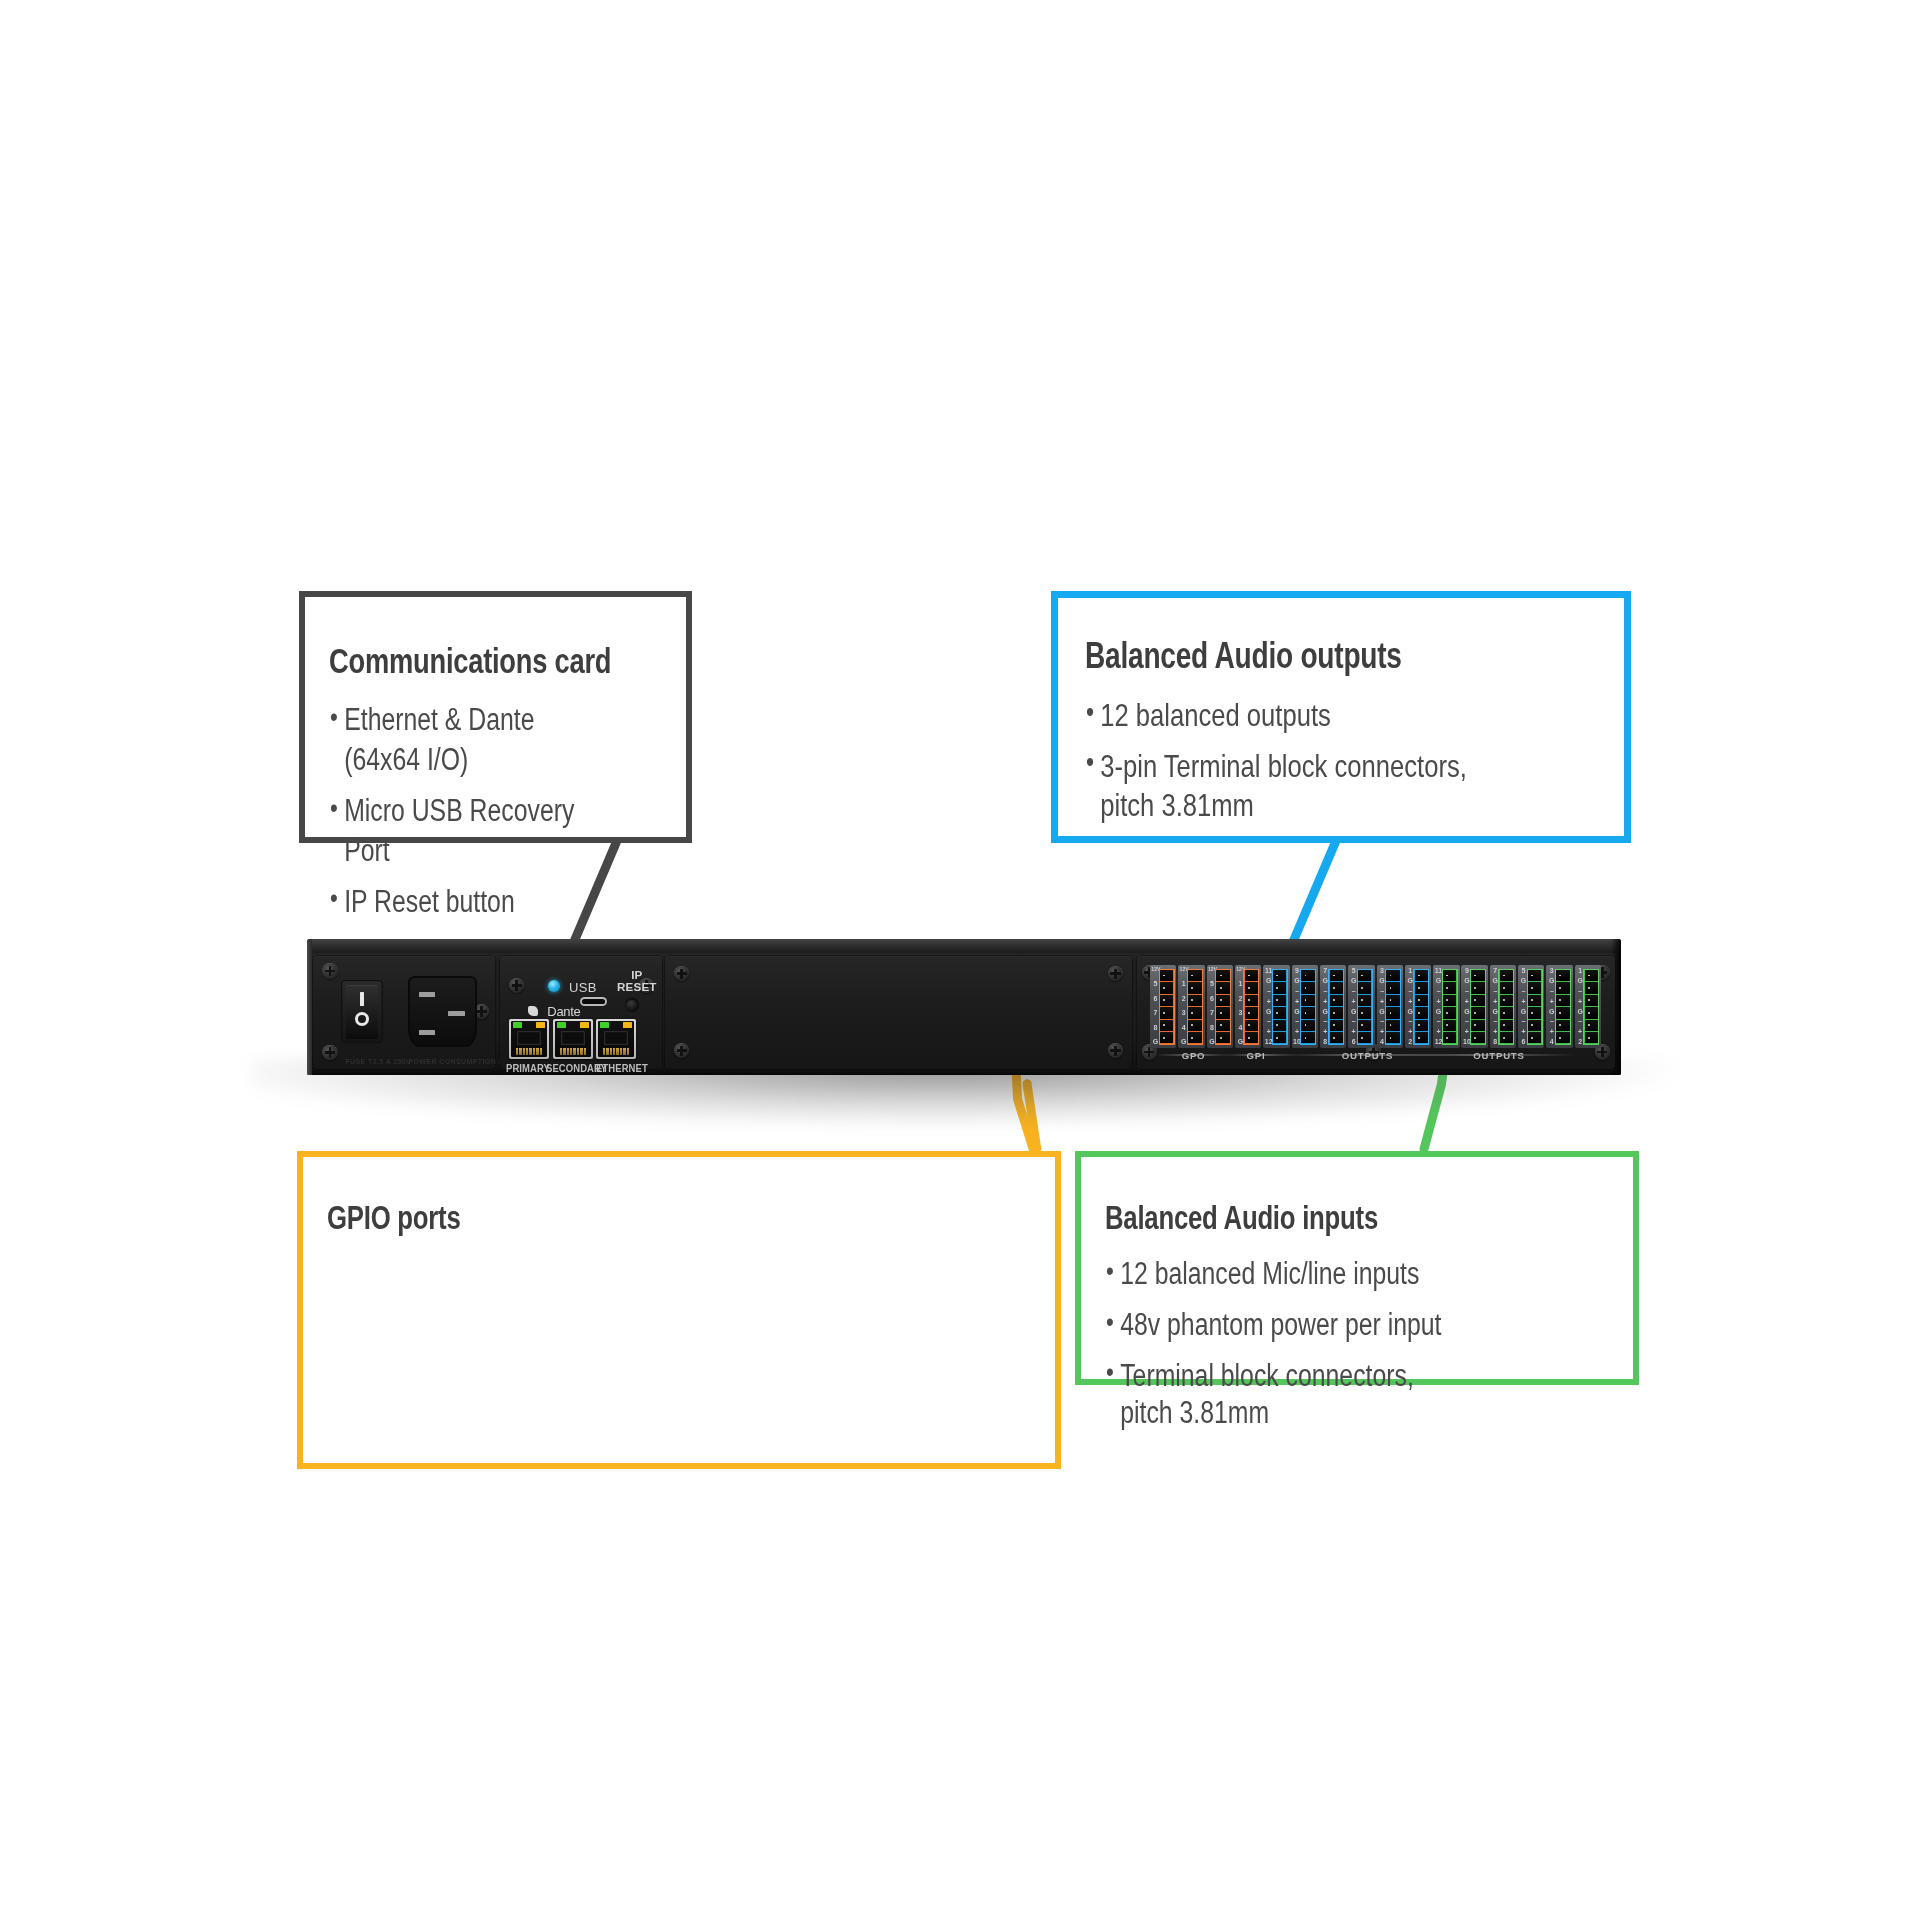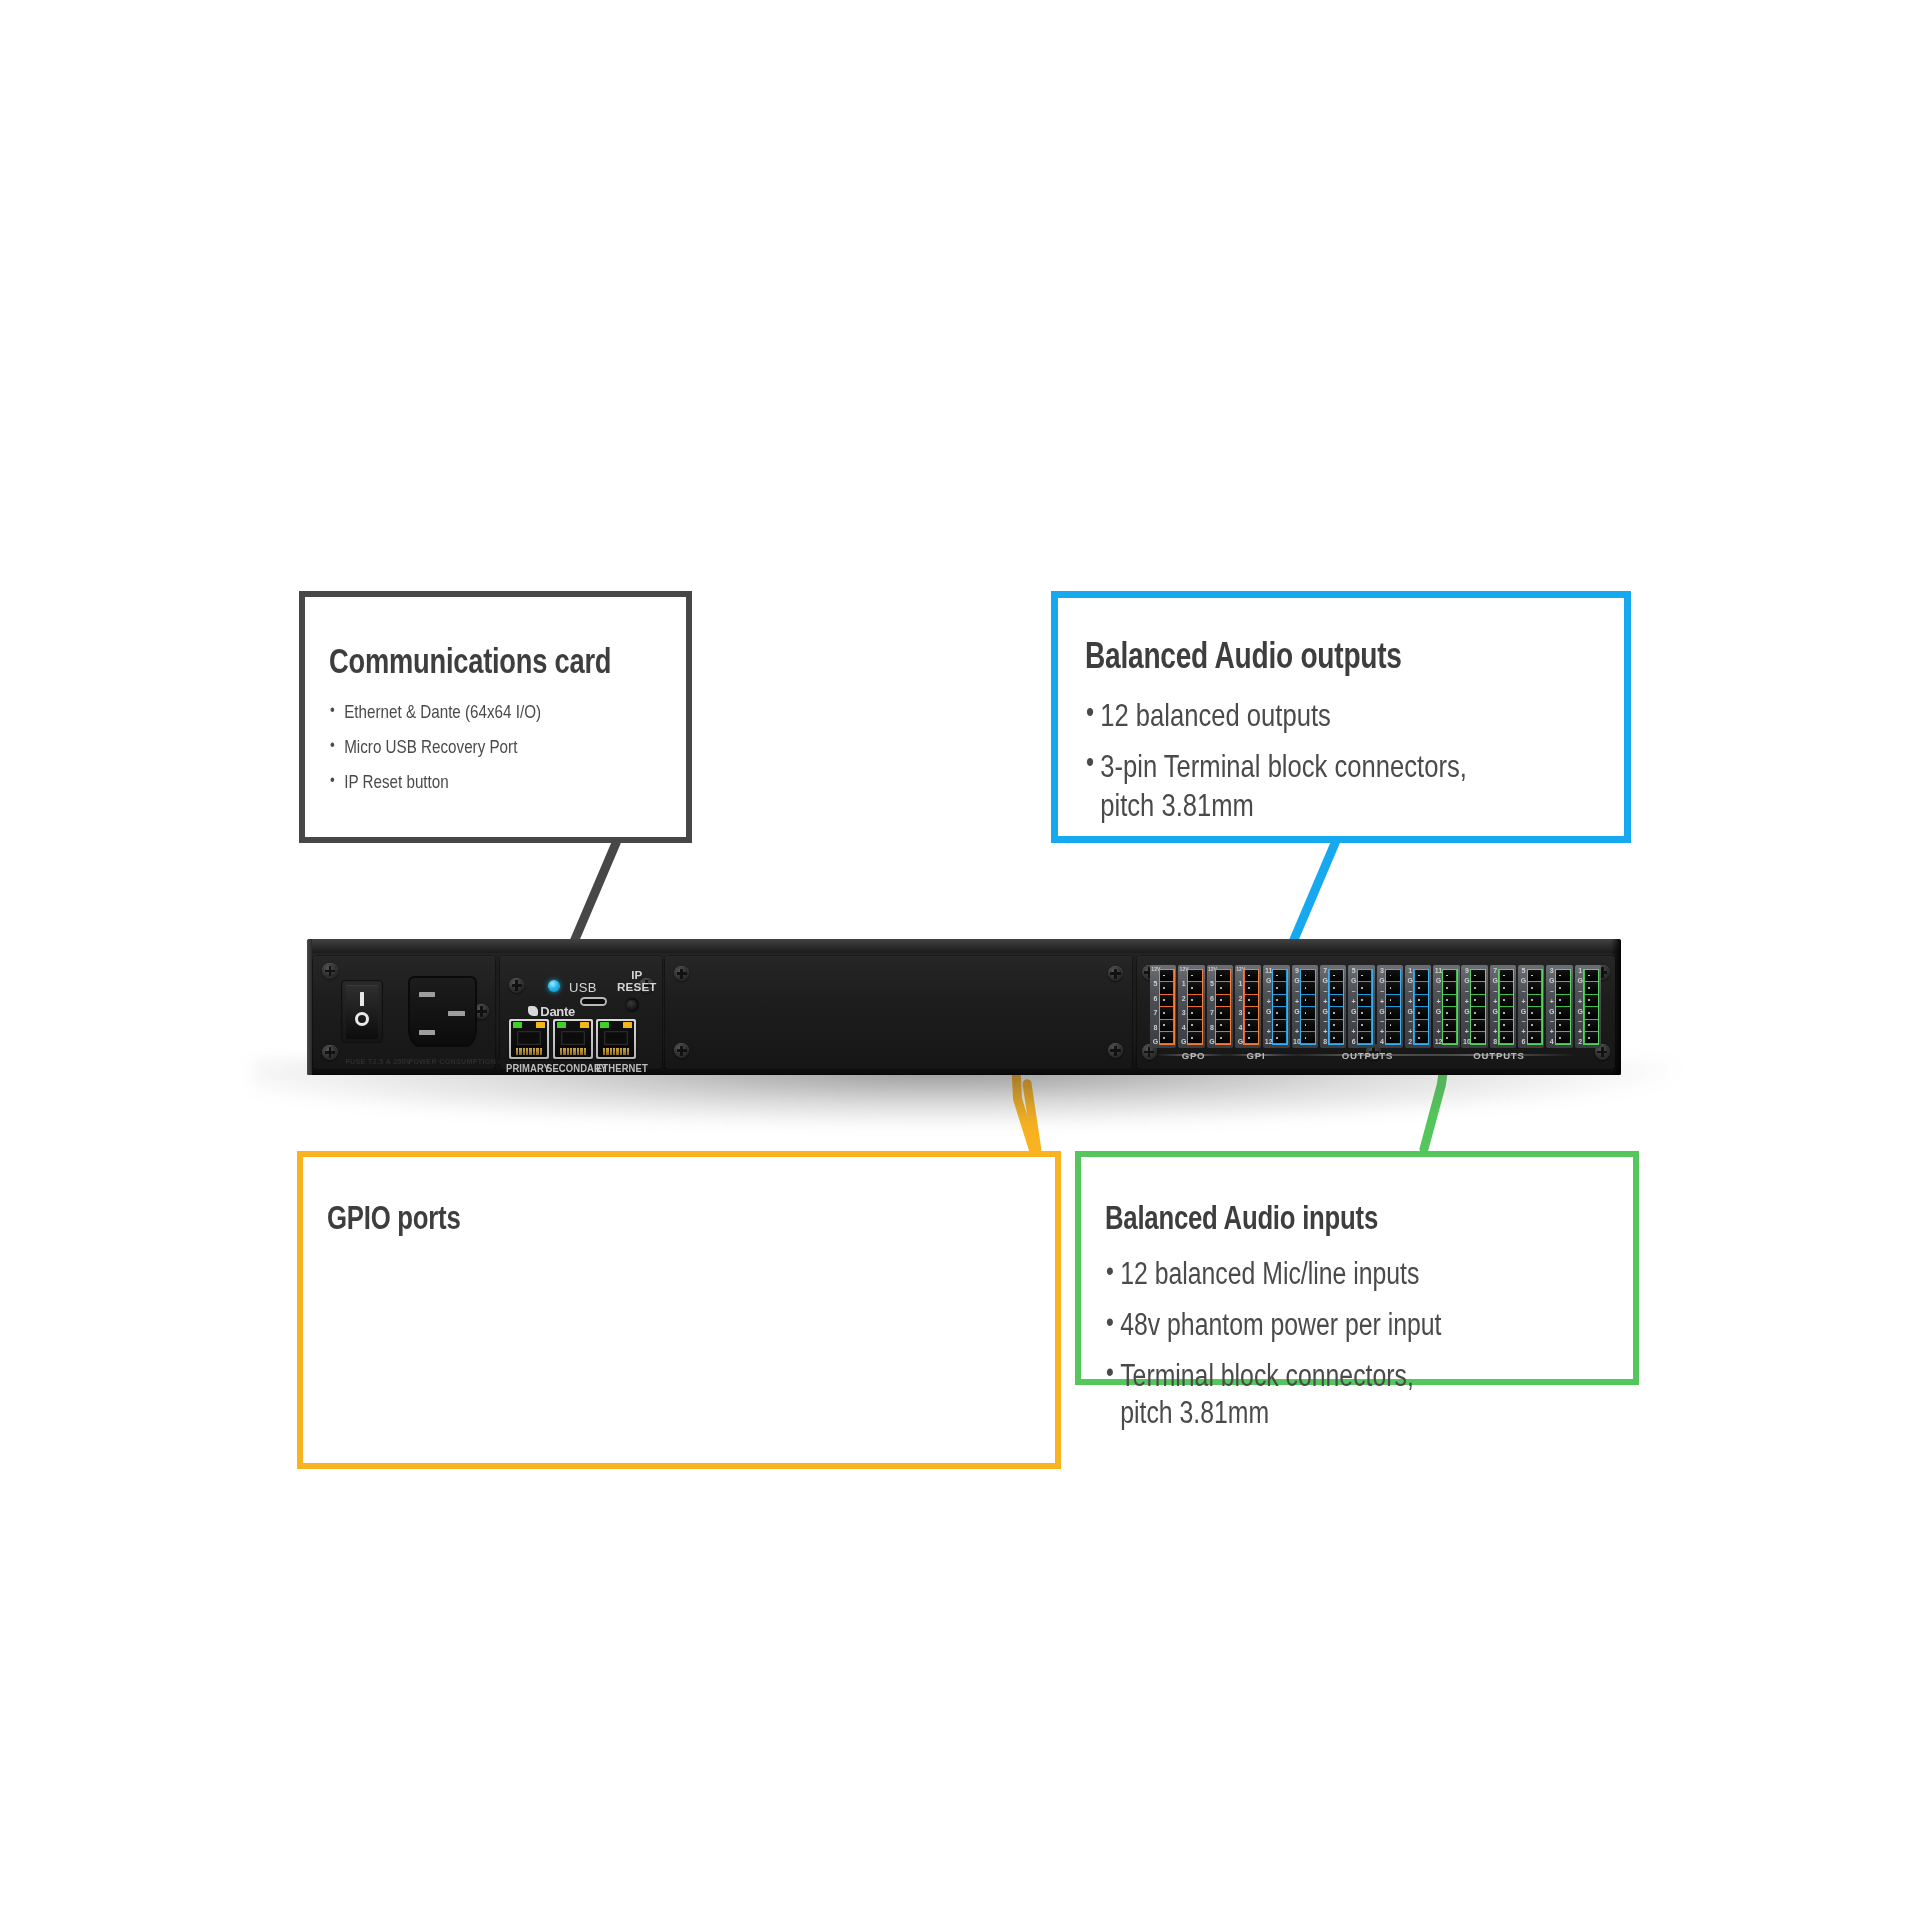--- a/index.html
+++ b/index.html
@@ -43,21 +43,21 @@
     color: #4a4a4a;
   }
 
   
   #box-comms  { left: 299px;  top: 591px;  width: 393px;  height: 252px; border-width: 6.4px; border-color: #474747; }
   #box-outs   { left: 1051px; top: 591px;  width: 580px;  height: 252px; border-width: 7px; border-color: #17A9F0; }
   #box-gpio   { left: 297px;  top: 1151px; width: 764px; height: 318px; border-width: 6.4px; border-color: #F9B320; }
   #box-ins    { left: 1075px; top: 1151px; width: 564px;  height: 234px; border-width: 6.4px; border-color: #55C65C; }
 
   #box-comms .title { font-size: 35px; margin: 44px 0 0 24.4px; }
-  #box-comms ul     { margin: 19px 0 0 24.4px; font-size: 19px; line-height: 1.30; }
+  #box-comms ul     { margin: 19px 0 0 24.4px; font-size: 31px; line-height: 1.30; }
   #box-comms li     { margin-bottom: 10.3px; }
 
   #box-outs .title  { font-size: 36px; margin: 37px 0 0 27px; }
   #box-outs ul      { margin: 19px 0 0 27px; font-size: 32px; line-height: 1.22; }
   #box-outs li      { margin-bottom: 11.6px; }
 
   #box-gpio .title  { font-size: 33px; margin: 42px 0 0 24.4px; }
   #box-gpio ul      { margin: 18px 0 0 24.4px; font-size: 31px; line-height: 1.22; }
   #box-gpio li      { margin-bottom: 13px; }
 
@@ -169,22 +169,22 @@
 
   
   #dante-led {
     position:absolute; left: 48px; top: 24.4px; width: 11.6px; height: 11.6px;
     border-radius: 50%;
     background: radial-gradient(circle at 38% 32%, #9fe9ff 0%, #26b6e8 45%, #0e86b8 100%);
     box-shadow: 0 0 5.1px rgba(38,182,232,0.85);
   }
   #dante-logo {
     position:absolute; left: 28px; top: 48px;
-    color:#d8d8d8; font-size: 13px; font-weight: 700; letter-spacing:-0.3px;
-    display:flex; align-items:center; gap:2px;
+    color:#d8d8d8; font-size: 13px; font-weight: 400; letter-spacing:-0.3px;
+    display:flex; align-items:center; gap:9px;
   }
   #dante-logo .glyph {
     display:inline-block; width: 10.3px; height: 10.3px; border-radius: 1.9px 5.1px 1.9px 5.1px;
     background:#d8d8d8;
   }
   #usb-label { position:absolute; left: 69px; top: 24.4px; color:#d5d5d5; font-size: 13px; font-weight:400; letter-spacing:0.3px; }
   #usb-port {
     position:absolute; left: 80px; top: 41px; width: 27px; height: 9.6px;
     border-radius: 5.1px; background: #0b0b0b;
     box-shadow: inset 0 0 0 1.9px #b9b9b9;

